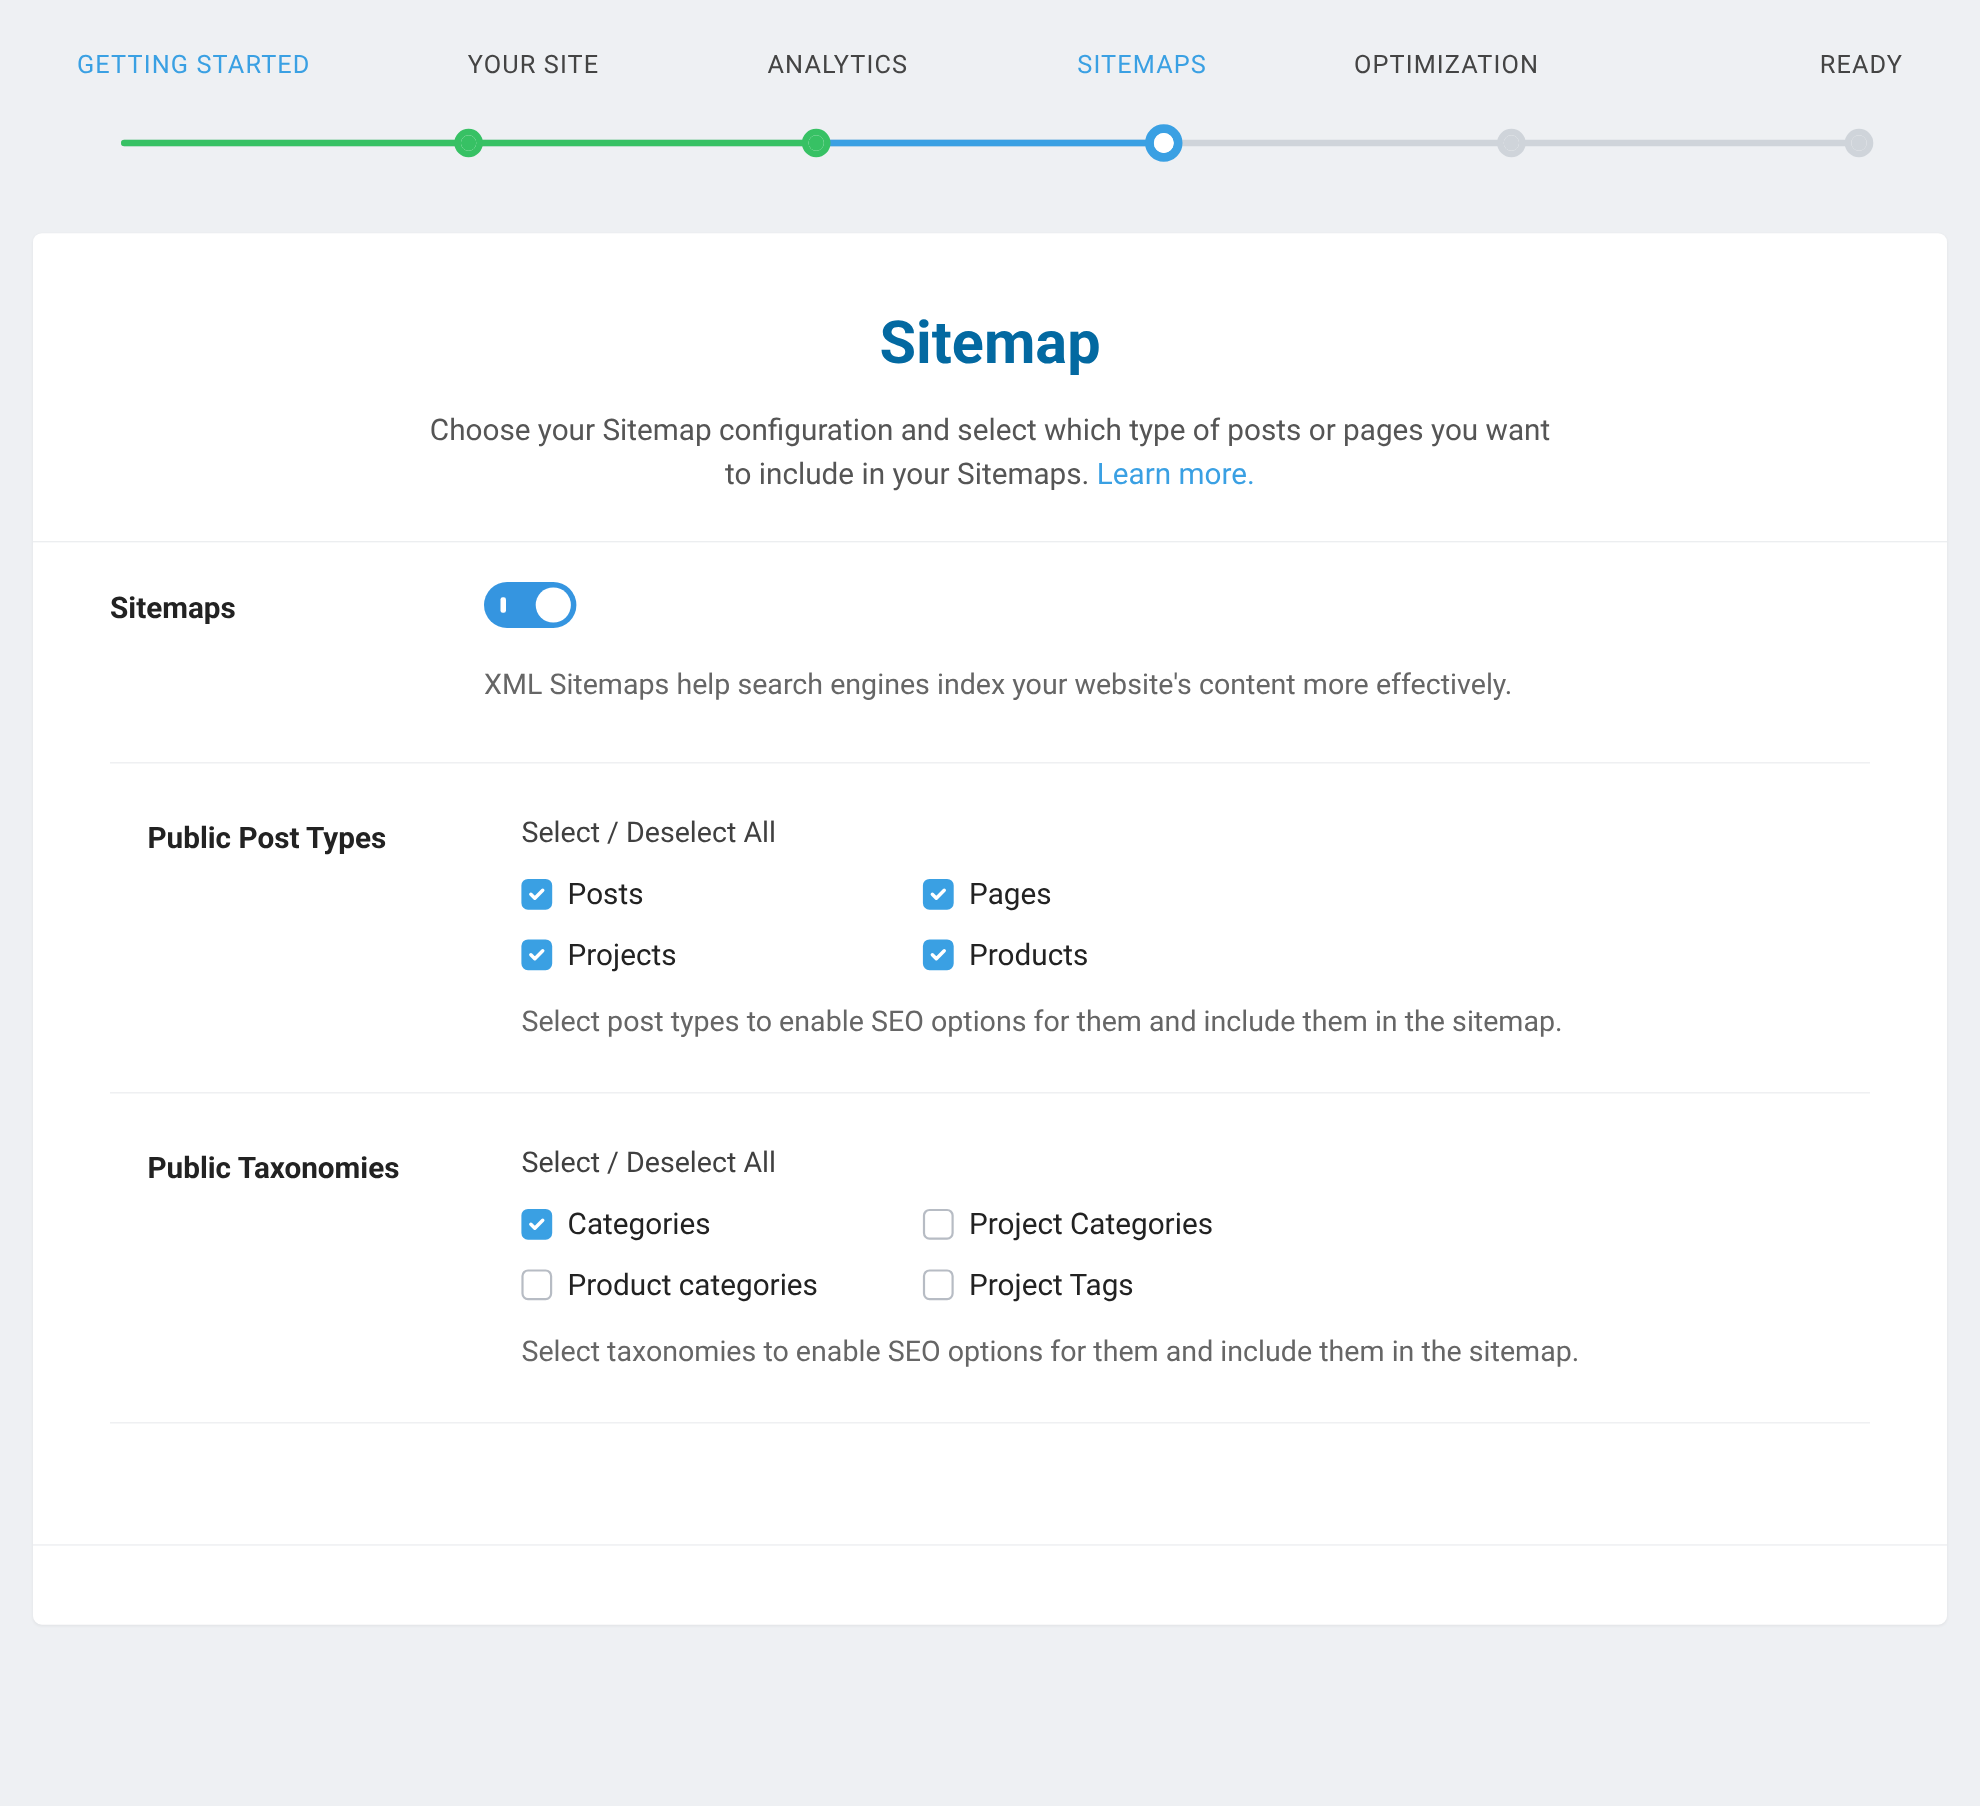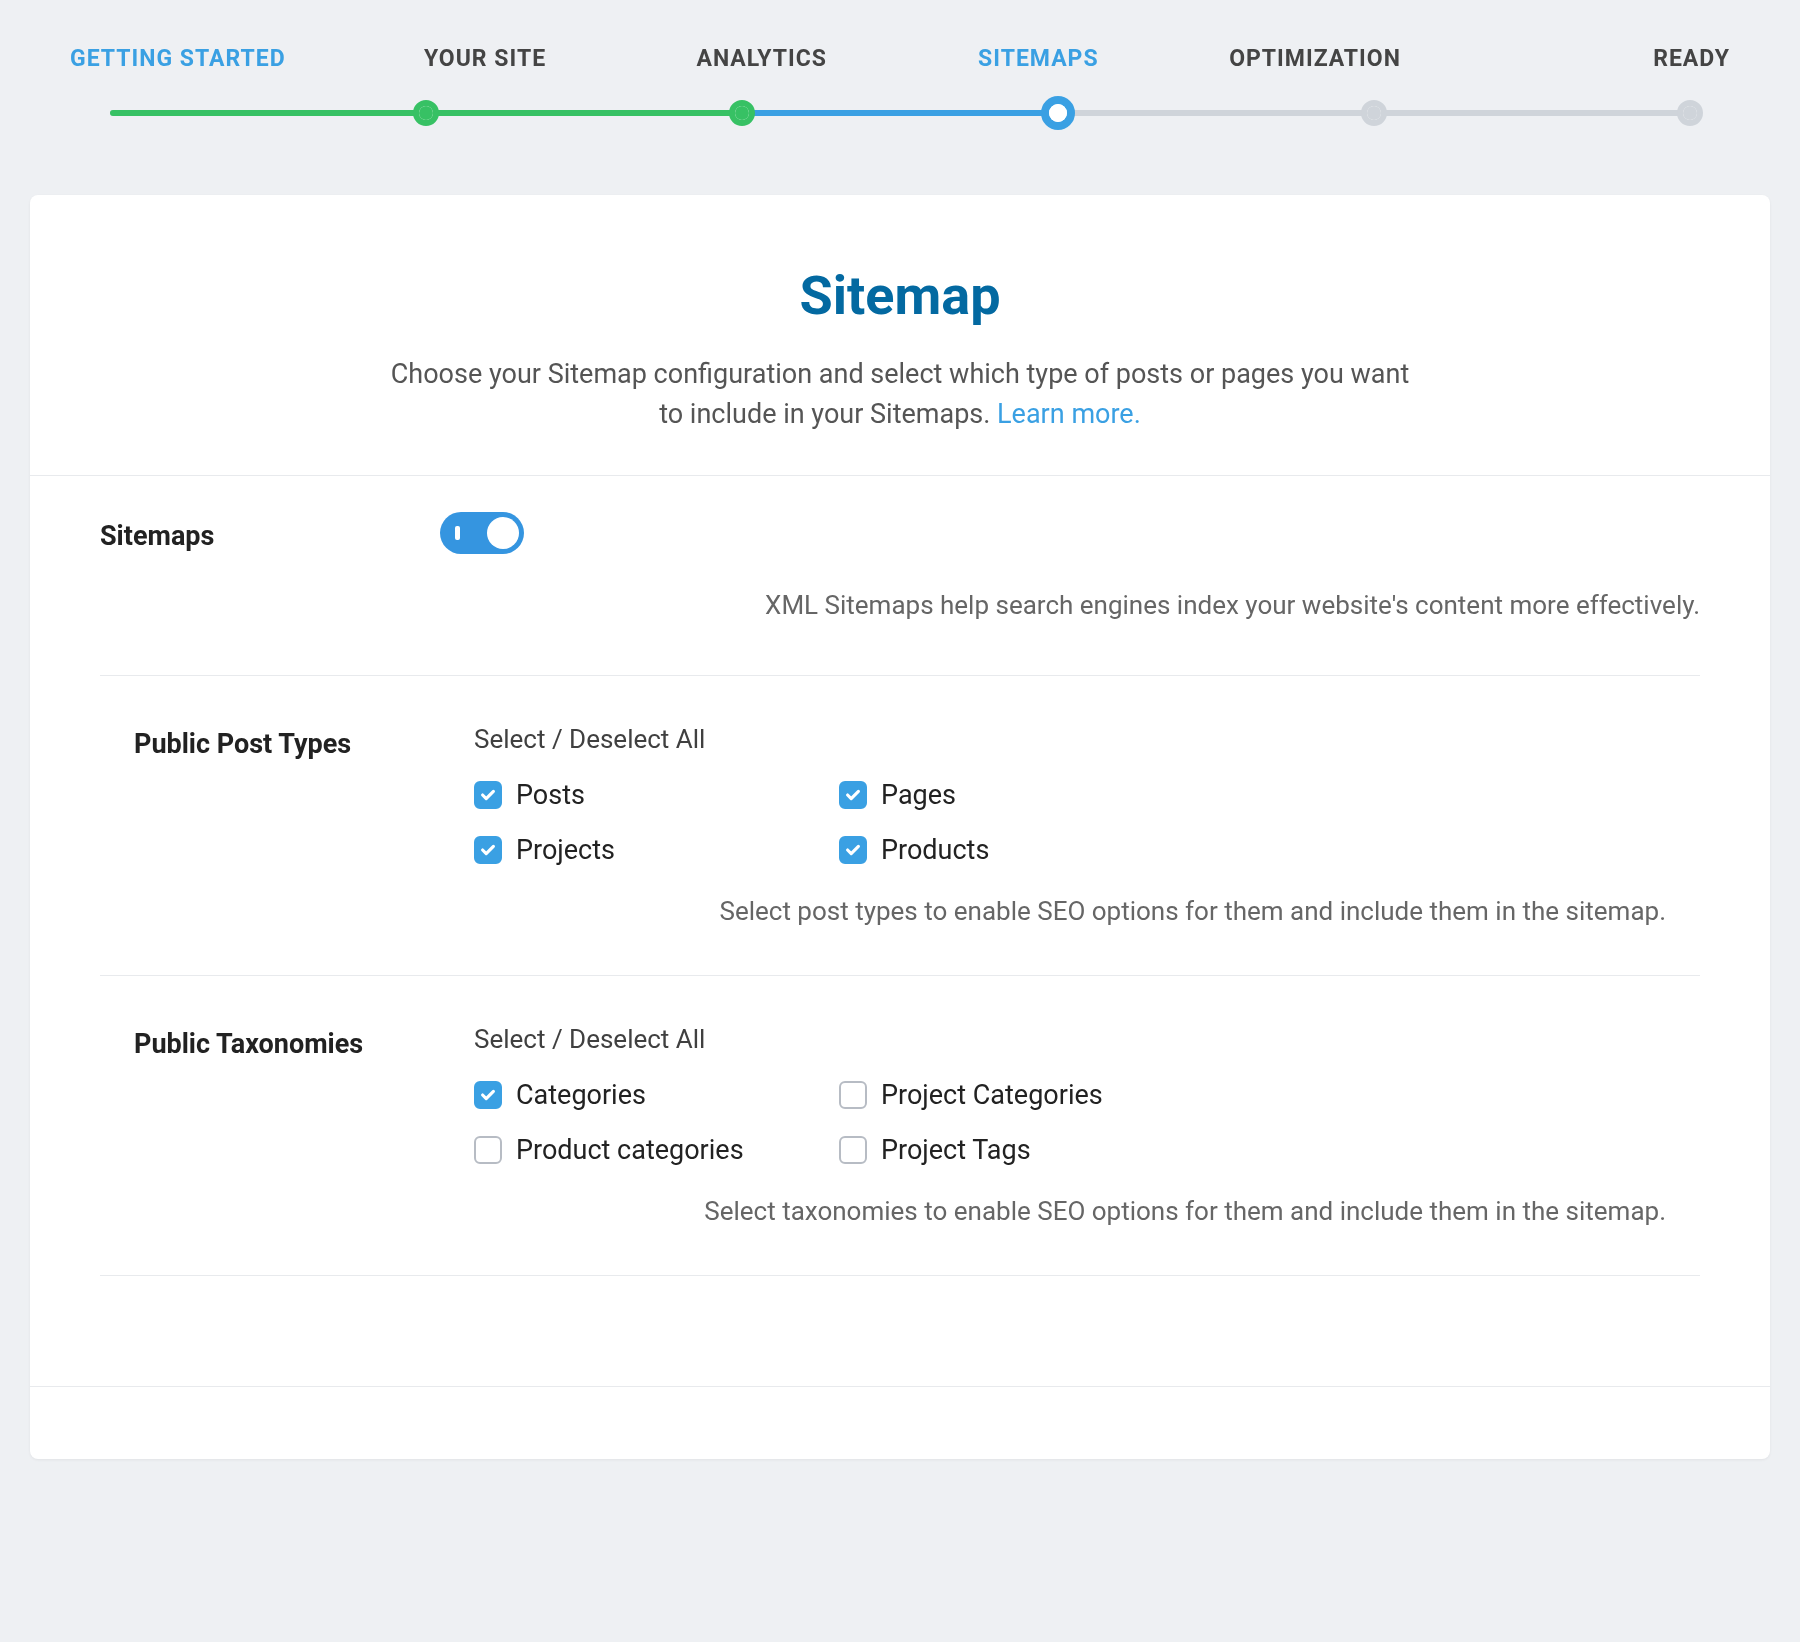--- a/index.html
+++ b/index.html
@@ -17,25 +17,25 @@
   }
 
   
   .stepper {
     padding: 22px 40px 0;
   }
   .step-labels {
     display: flex;
     justify-content: space-between;
     text-transform: uppercase;
-    font-weight: 700;
+    font-weight: 400;
     font-size: 23px;
     letter-spacing: 1px;
     color: #444;
-    margin-bottom: 24px;
+    margin-bottom: 41px;
   }
   .step-labels .step { flex: 1; text-align: center; white-space: nowrap;}
   .step-labels .step:first-child { text-align: left; }
   .step-labels .step:last-child { text-align: right; }
   .step.active { color: #3aa0e3; }
 
   .step-track {
     position: relative;
     height: 24px;
     margin: 0 40px;
@@ -137,21 +137,20 @@
     font-size: 27px;
     padding-top: 4px;
   }
   .control-col {
     flex: 1;
   }
   .desc {
     color: #666;
     font-size: 26px;
     margin-top: 22px;
-    text-align: right;
   }
 
   
   .toggle {
     width: 84px; height: 42px;
     background: #3595e0;
     border-radius: 21px;
     position: relative;
     cursor: pointer;
     display: inline-block;

